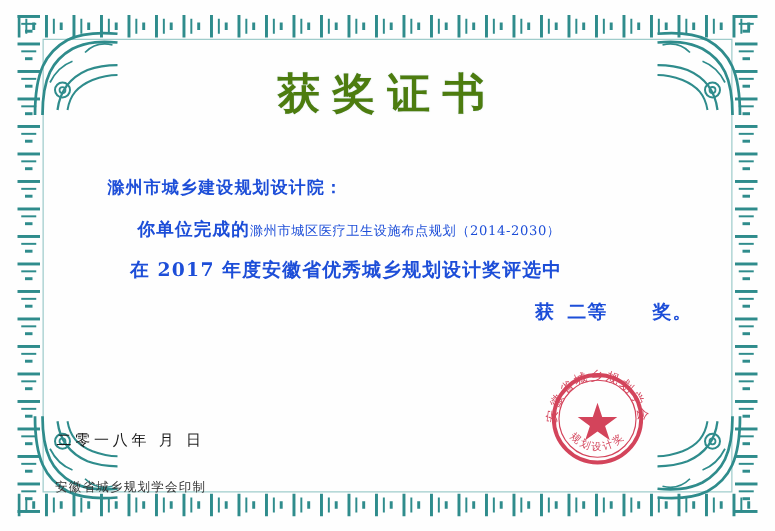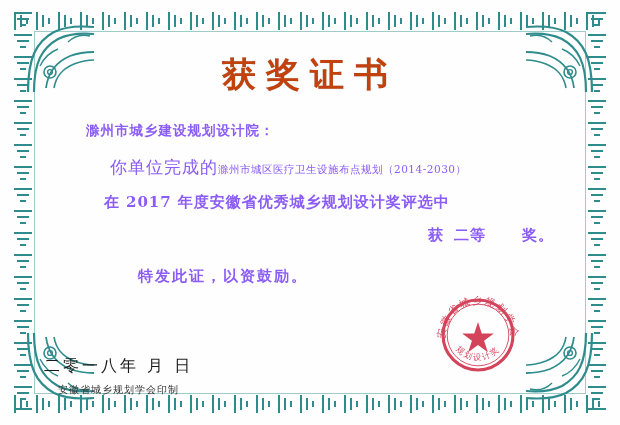--- a/index.html
+++ b/index.html
@@ -109,47 +109,47 @@
     top: 36px;
     bottom: 36px;
   }
 
   .cert-title {
     text-align: center;
     margin-top: 16px;
     font-size: 34px;
     letter-spacing: 10px;
     font-weight: bold;
-    color: #c2410c;
+    color: #4d7c0f;
     font-family: "DejaVu Serif", "Liberation Serif", serif;
     text-shadow: 0 0 1px rgba(44,127,128,0.35);
   }
 
   .body-block {
-    margin-top: 24px;
+    margin-top: 43px;
     padding-left: 44px;
     padding-right: 24px;
-    color: #8b5cf6;
+    color: #1d4ed8;
   }
 
   .line-recipient {
     font-size: 13.5px;
     font-weight: bold;
     letter-spacing: 1px;
     margin-bottom: 16px;
   }
 
   .line-2 {
     font-size: 13.5px;
     margin-bottom: 14px;
     padding-left: 24px;
   }
   .line-2 .lead {
-    font-weight: normal;
-    font-size: 17px;
+    font-weight: bold;
+    font-size: 14px;
     letter-spacing: 1px;
   }
   .line-2 .project {
     font-size: 10.5px;
     letter-spacing: 0.5px;
     text-align: center;
   }
 
   .line-3 {
     font-size: 15px;
@@ -202,23 +202,23 @@
     font-size: 11.5px;
     color: #1a1a1a;
     letter-spacing: 0.5px;
     padding-bottom: 2px;
   }
   .footer-right {
     text-align: center;
     color: #1a1a1a;
   }
   .date-line {
-    font-size: 16px;
+    font-size: 12px;
     letter-spacing: 3px;
-    margin-bottom: 6px;
+    margin-bottom: 22px;
   }
   .issuer-line {
     font-size: 10px;
     letter-spacing: 1px;
     color: #333;
   }
 
   
   .seal {
     position: absolute;
@@ -306,21 +306,20 @@
       </div>
 
       <div class="line-3">
         <span>在</span><span class="year">2017</span><span>年度安徽省优秀城乡规划设计奖评选中</span>
       </div>
 
       <div class="line-4">
         <span>获</span><span class="grade">二等</span><span class="tail">奖。</span>
       </div>
 
-      <div class="line-5">特发此证，以资鼓励。</div>
 
     </div>
   </div>
 
   <div class="seal">
     <svg viewBox="0 0 100 100">
       <defs>
         <path id="sealArcTop" d="M 14,52 A 36,36 0 0 1 86,52"></path>
         <path id="sealArcBottom" d="M 20,54 A 31,31 0 0 0 80,54"></path>
       </defs>

